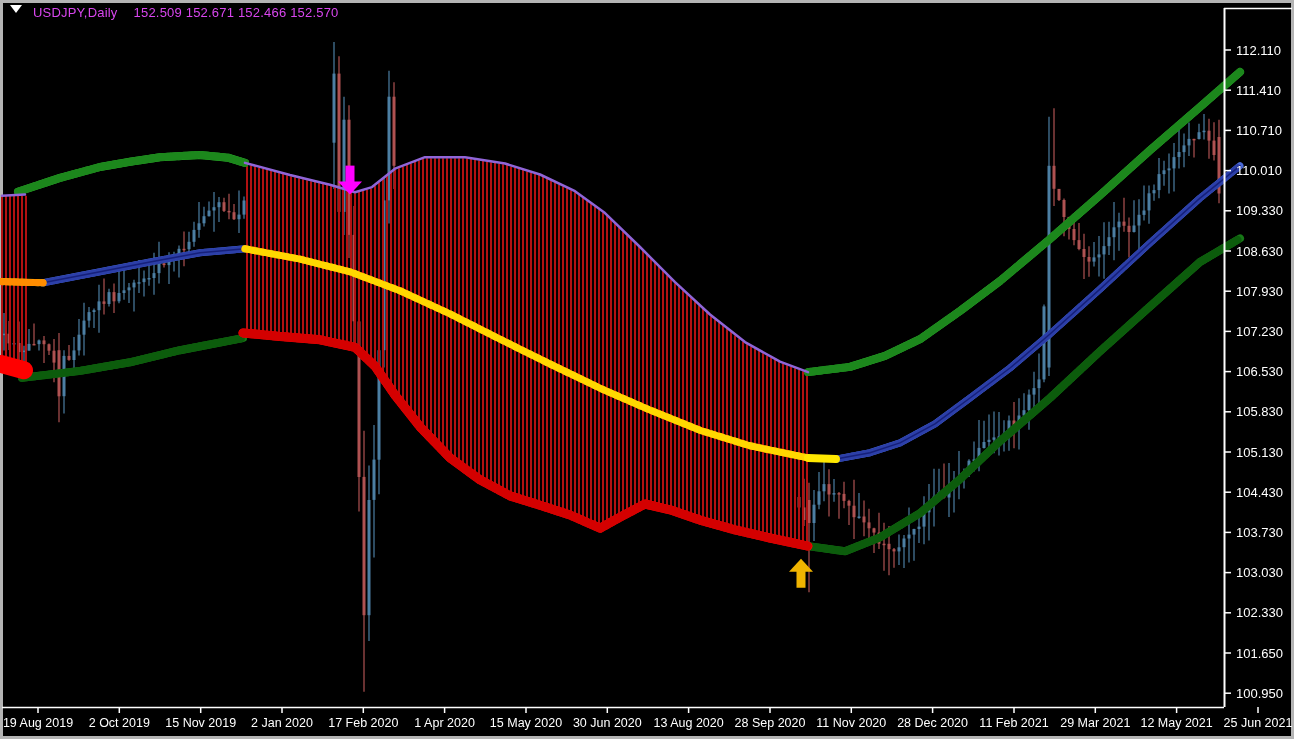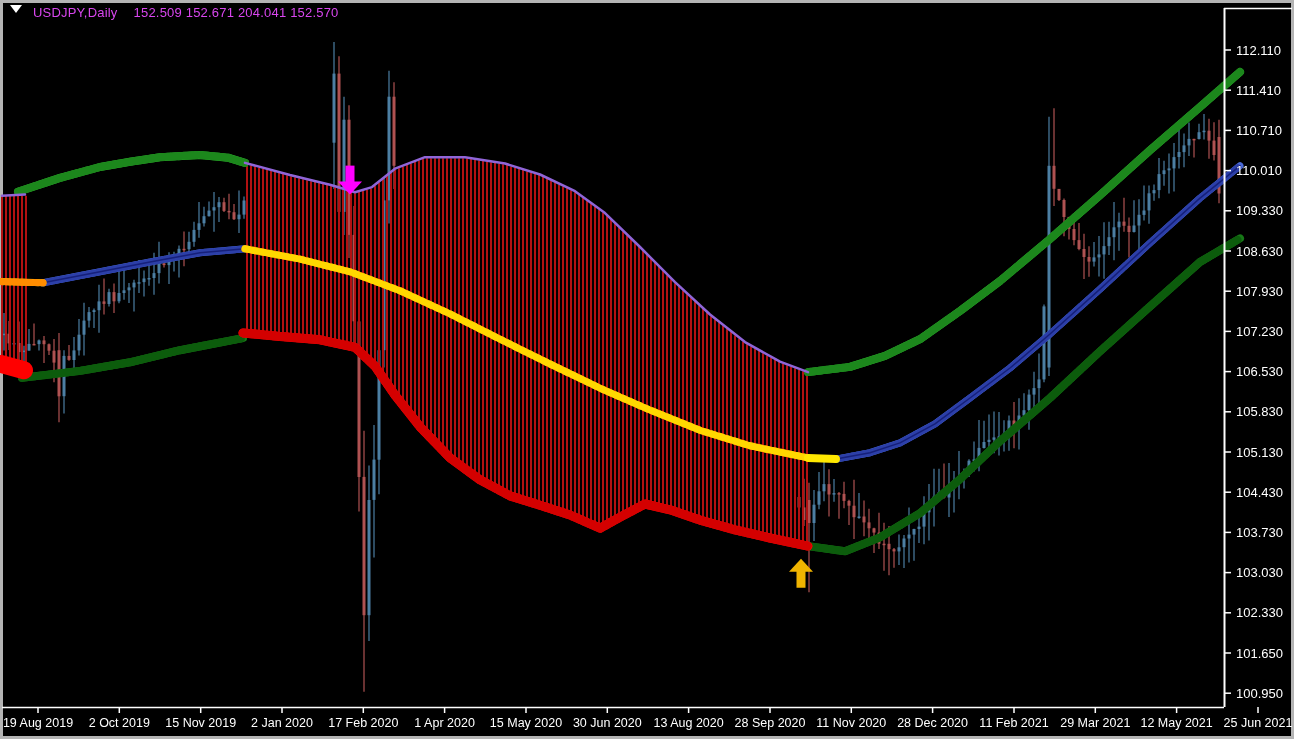--- a/index.html
+++ b/index.html
@@ -568,15 +568,15 @@
         </g>
         <g>
           <polygon points="789,571.7492799999999 813,571.7492799999999 801,558.7492799999999" fill="#F0B400"></polygon>
           <rect x="796.5" y="570.7492799999999" width="9" height="17" fill="#F0B400"></rect>
         </g>
       </g>
     </svg>
   <div class="titlebar">
     <span class="tri"></span>
     <span class="sym">USDJPY,Daily</span>
-    <span class="quotes">152.509 152.671 204.041 152.570</span>
+    <span class="quotes">152.509 152.671 152.466 152.570</span>
   </div>
 </div>
 
 </body></html>

